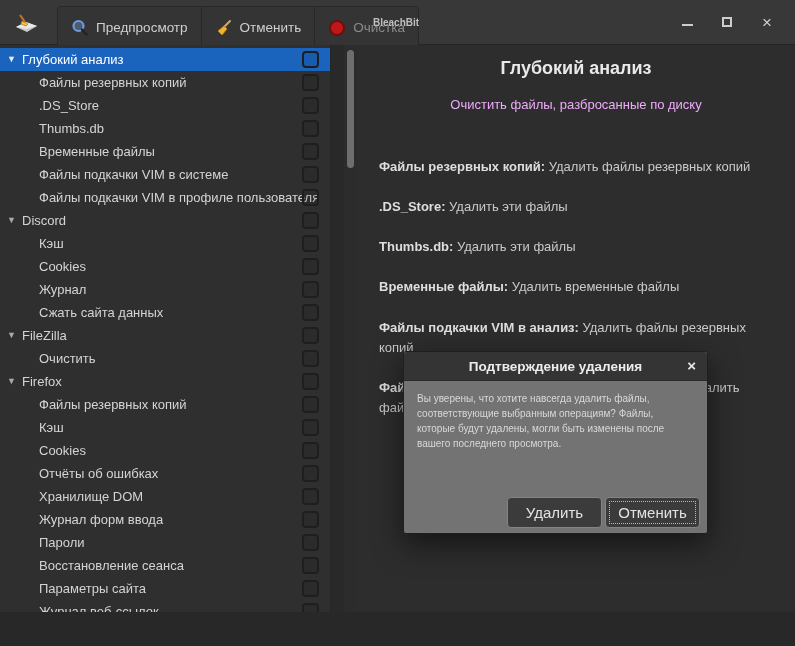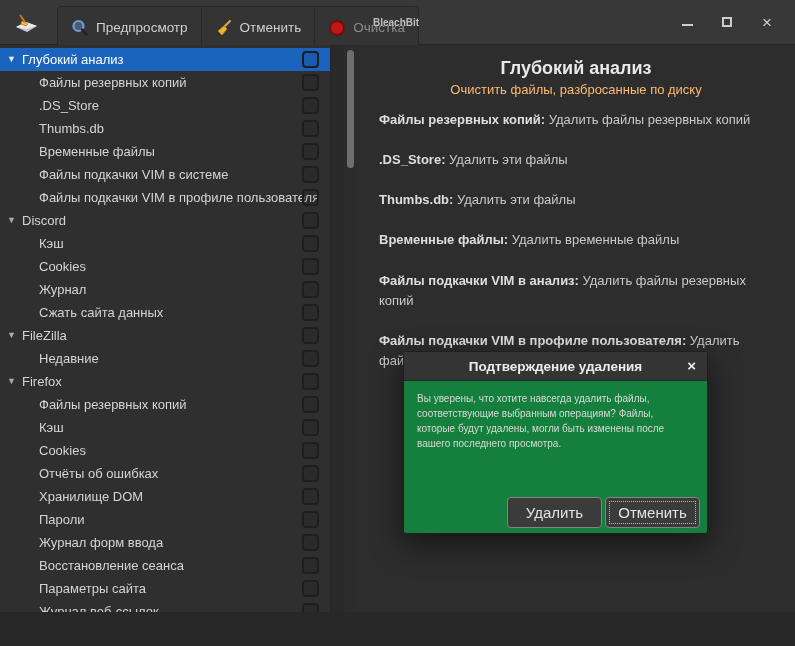--- a/index.html
+++ b/index.html
@@ -57,29 +57,29 @@
   .row.selected .expander { color:#e8ecf5; }
   .row.lvl1 .expander { visibility:hidden; margin-left:24px; }
   .row-label { margin-left:5px; white-space:nowrap; font-size:13px; }
   .checkbox {
     position:absolute; right:11px; top:3px; width:17px; height:17px;
     border:2px solid #1e1e1e; border-radius:4px; background:rgba(0,0,0,0.08); cursor:pointer;
   }
 
   
   .panel-title { margin-top:13px; text-align:center; font-size:18px; font-weight:bold; color:#e9e9e9; }
-  .panel-subtitle { margin-top:3px; text-align:center; font-size:13px; color:#fdba74; }
-  .entries { margin-top:13px; padding:0 33px 0 22px; }
+  .panel-subtitle { margin-top:18px; text-align:center; font-size:13px; color:#f0abfc; }
+  .entries { margin-top:45px; padding:0 33px 0 22px; }
   .entry { margin-bottom:20px; line-height:1.55; color:#c9c9c9; }
   .entry b { color:#dedede; }
 
   
   .dialog {
     position:absolute; left:403px; top:351px; width:305px; height:183px;
-    background:#15803d; border:1px solid #1f1f1f; border-radius:3px;
+    background:#737373; border:1px solid #1f1f1f; border-radius:3px;
     box-shadow:0 10px 30px rgba(0,0,0,0.55); z-index:5;
   }
   .dialog-header {
     position:relative; height:29px; background:#343434; border-bottom:1px solid #2a2a2a;
     display:flex; align-items:center; justify-content:center;
     font-weight:bold; font-size:13.5px; color:#ececec; border-radius:3px 3px 0 0;
   }
   .dialog-close {
     position:absolute; right:11px; top:5px; font-size:15px; font-weight:bold;
     color:#e8e8e8; cursor:pointer; line-height:1.2;
@@ -216,21 +216,21 @@
   </div>
 
   <div class="row lvl0">
     <span class="expander">▼</span>
     <span class="row-label">FileZilla</span>
     <span class="checkbox"></span>
   </div>
 
   <div class="row lvl1">
     <span class="expander"></span>
-    <span class="row-label">Недавние</span>
+    <span class="row-label">Очистить</span>
     <span class="checkbox"></span>
   </div>
 
   <div class="row lvl0">
     <span class="expander">▼</span>
     <span class="row-label">Firefox</span>
     <span class="checkbox"></span>
   </div>
 
   <div class="row lvl1">
@@ -258,27 +258,27 @@
   </div>
 
   <div class="row lvl1">
     <span class="expander"></span>
     <span class="row-label">Хранилище DOM</span>
     <span class="checkbox"></span>
   </div>
 
   <div class="row lvl1">
     <span class="expander"></span>
+    <span class="row-label">Журнал форм ввода</span>
+    <span class="checkbox"></span>
+  </div>
+
+  <div class="row lvl1">
+    <span class="expander"></span>
     <span class="row-label">Пароли</span>
-    <span class="checkbox"></span>
-  </div>
-
-  <div class="row lvl1">
-    <span class="expander"></span>
-    <span class="row-label">Журнал форм ввода</span>
     <span class="checkbox"></span>
   </div>
 
   <div class="row lvl1">
     <span class="expander"></span>
     <span class="row-label">Восстановление сеанса</span>
     <span class="checkbox"></span>
   </div>
 
   <div class="row lvl1">

